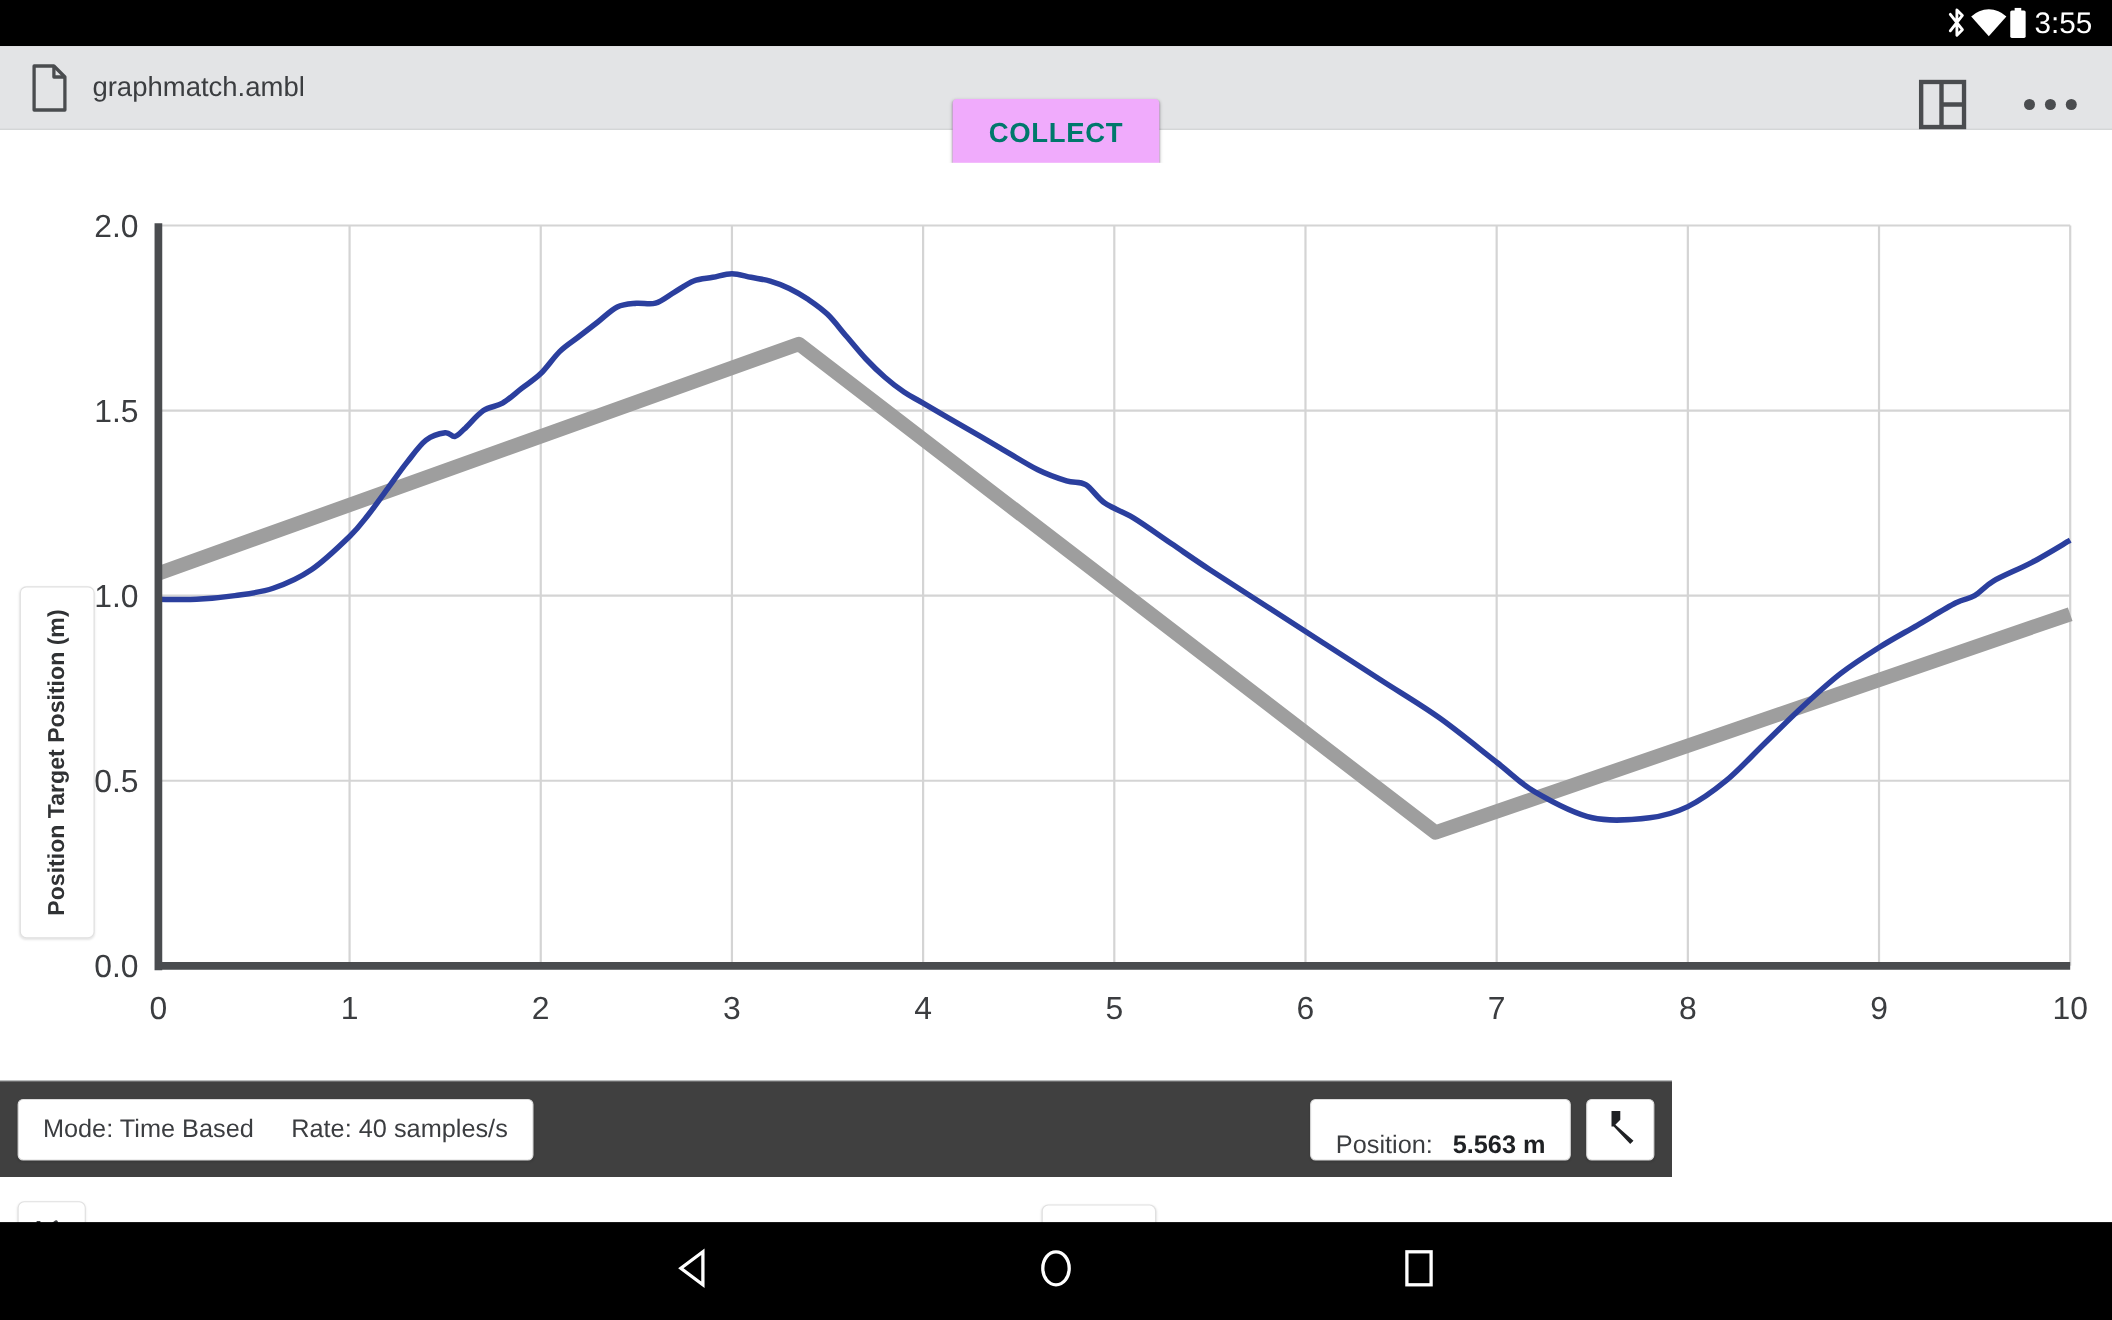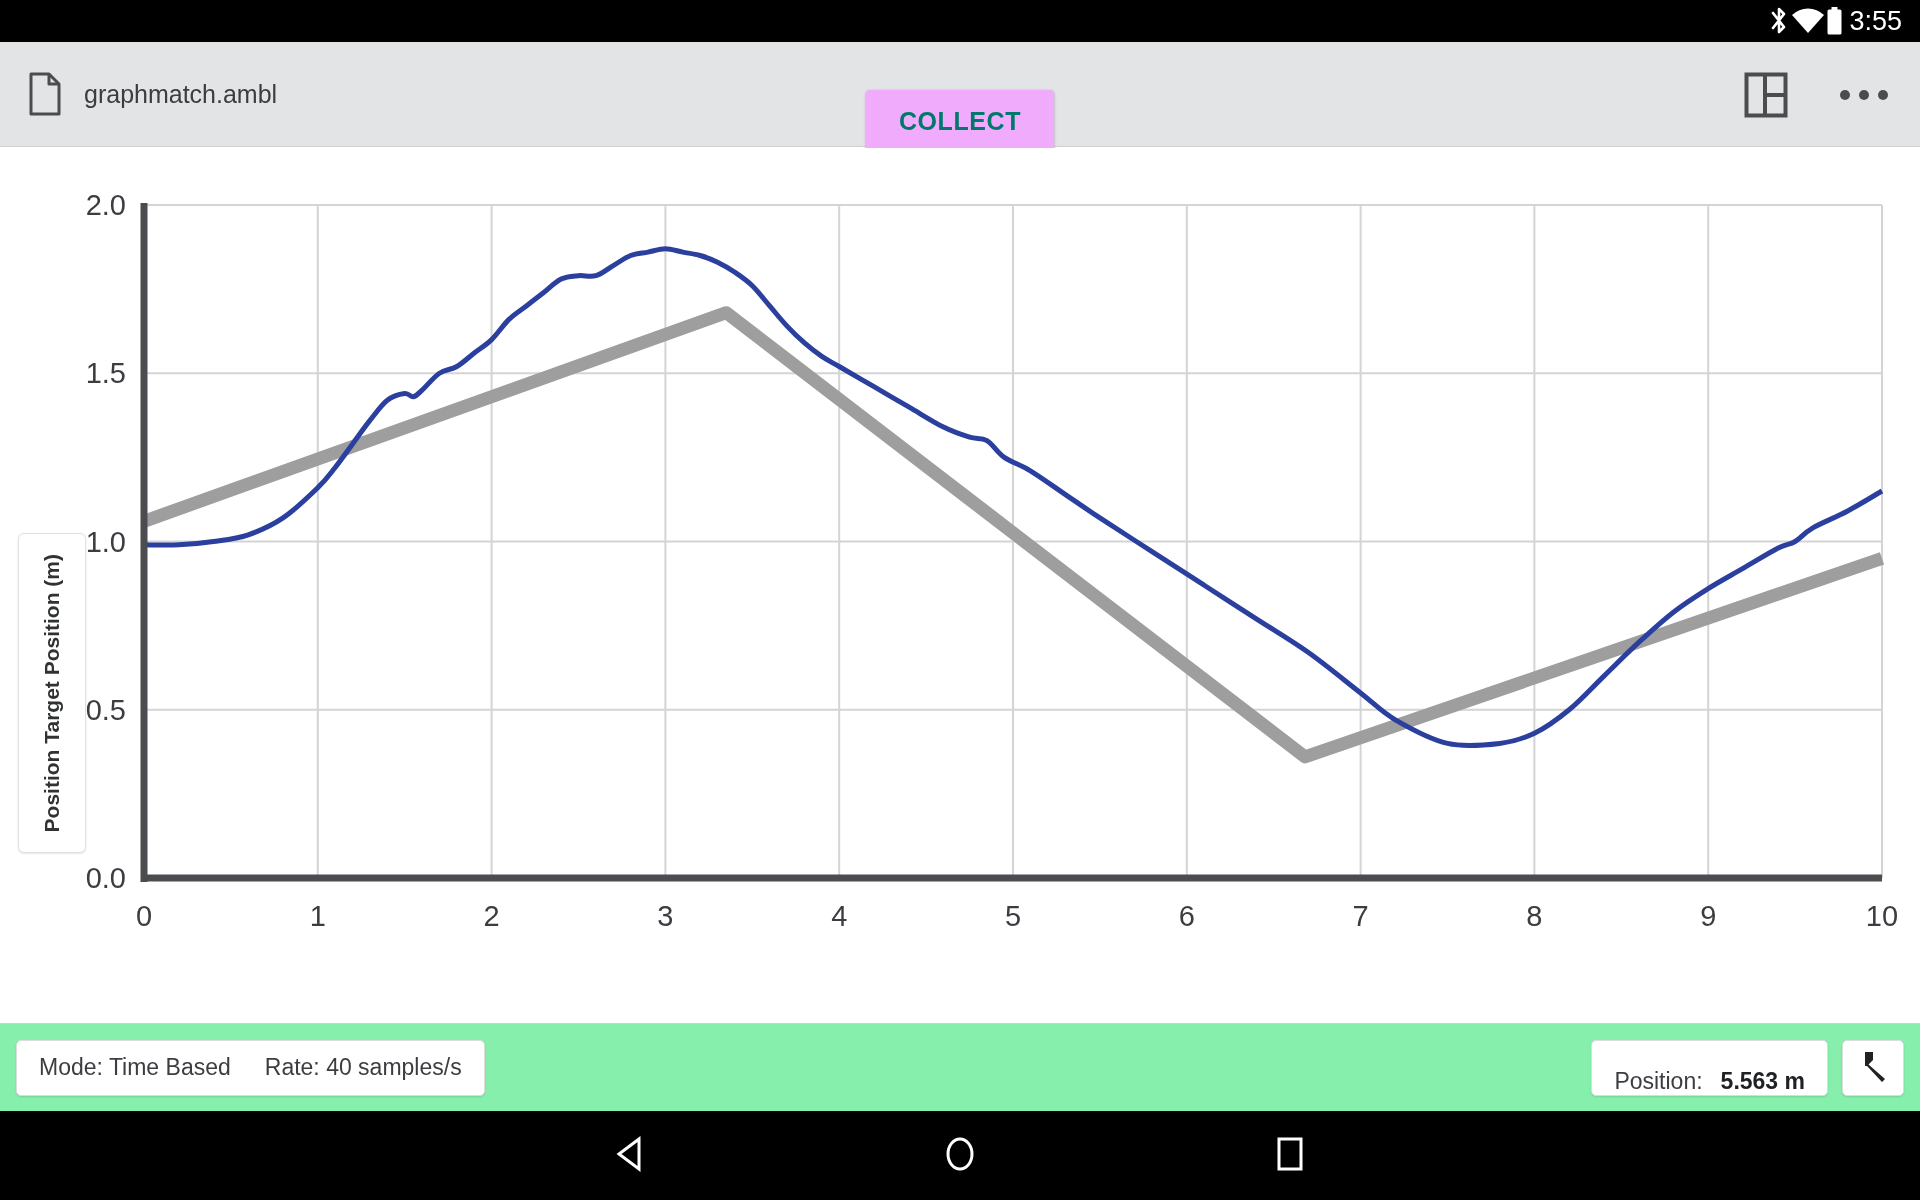--- a/index.html
+++ b/index.html
@@ -20,21 +20,21 @@
   .status-icons { display:flex; align-items:center; gap:1px; }
   .sb-icon { display:flex; align-items:center; justify-content:center; }
   .sb-time {
     color:#ffffff; font-size:27px; letter-spacing:0px;
     font-family:"Liberation Sans", sans-serif; line-height:1;
     margin-left:5px;
   }
 
   
   .app-bar {
-    position:absolute; top:42px; left:0; width:1920px; height:105px;
+    position:absolute; top:42px; left:0; width:1920px; height:76px;
     background:#e3e4e6;
     border-bottom:1px solid #cfd1d3;
     display:flex; align-items:center;
   }
   .file-group {
     display:flex; align-items:center; gap:22px;
     padding-left:28px;
   }
   .doc-icon { width:34px; height:44px; }
   .file-name {
@@ -100,22 +100,22 @@
     position:absolute; left:16px; top:944px;
     width:62px; height:72px;
     background:#ffffff; border:1px solid #e0e0e0; border-radius:6px;
     box-shadow:0 1px 2px rgba(0,0,0,0.10);
     display:flex; align-items:center; justify-content:center;
     cursor:pointer;
   }
 
   
   .bottom-bar {
-    position:absolute; top:1023px; left:0; width:1920px; height:88px;
-    background:#86efac; border-top:1px solid #cfd1d3;
+    position:absolute; top:982px; left:0; width:1520px; height:88px;
+    background:#404040; border-top:1px solid #cfd1d3;
     display:flex; align-items:center;
   }
   .mode-chip {
     position:absolute; left:16px;
     background:#ffffff; border:1px solid #dcdcdc; border-radius:5px;
     box-shadow:0 1px 2px rgba(0,0,0,0.12);
     height:56px; display:flex; align-items:center;
     padding:0 22px; gap:34px;
   }
   .chip-text {

